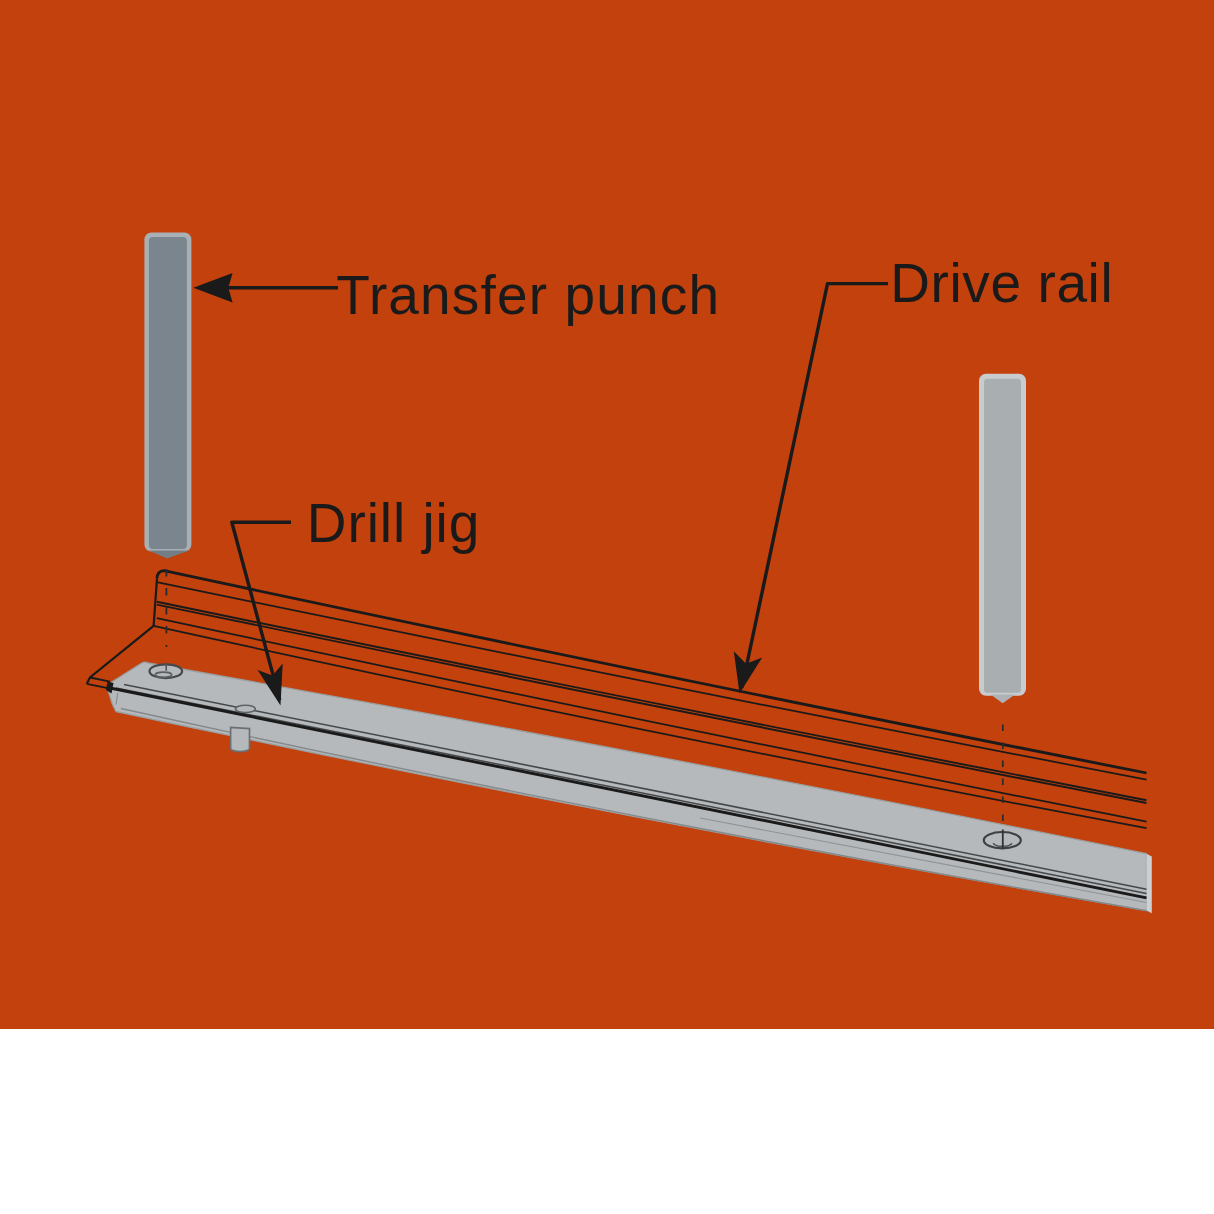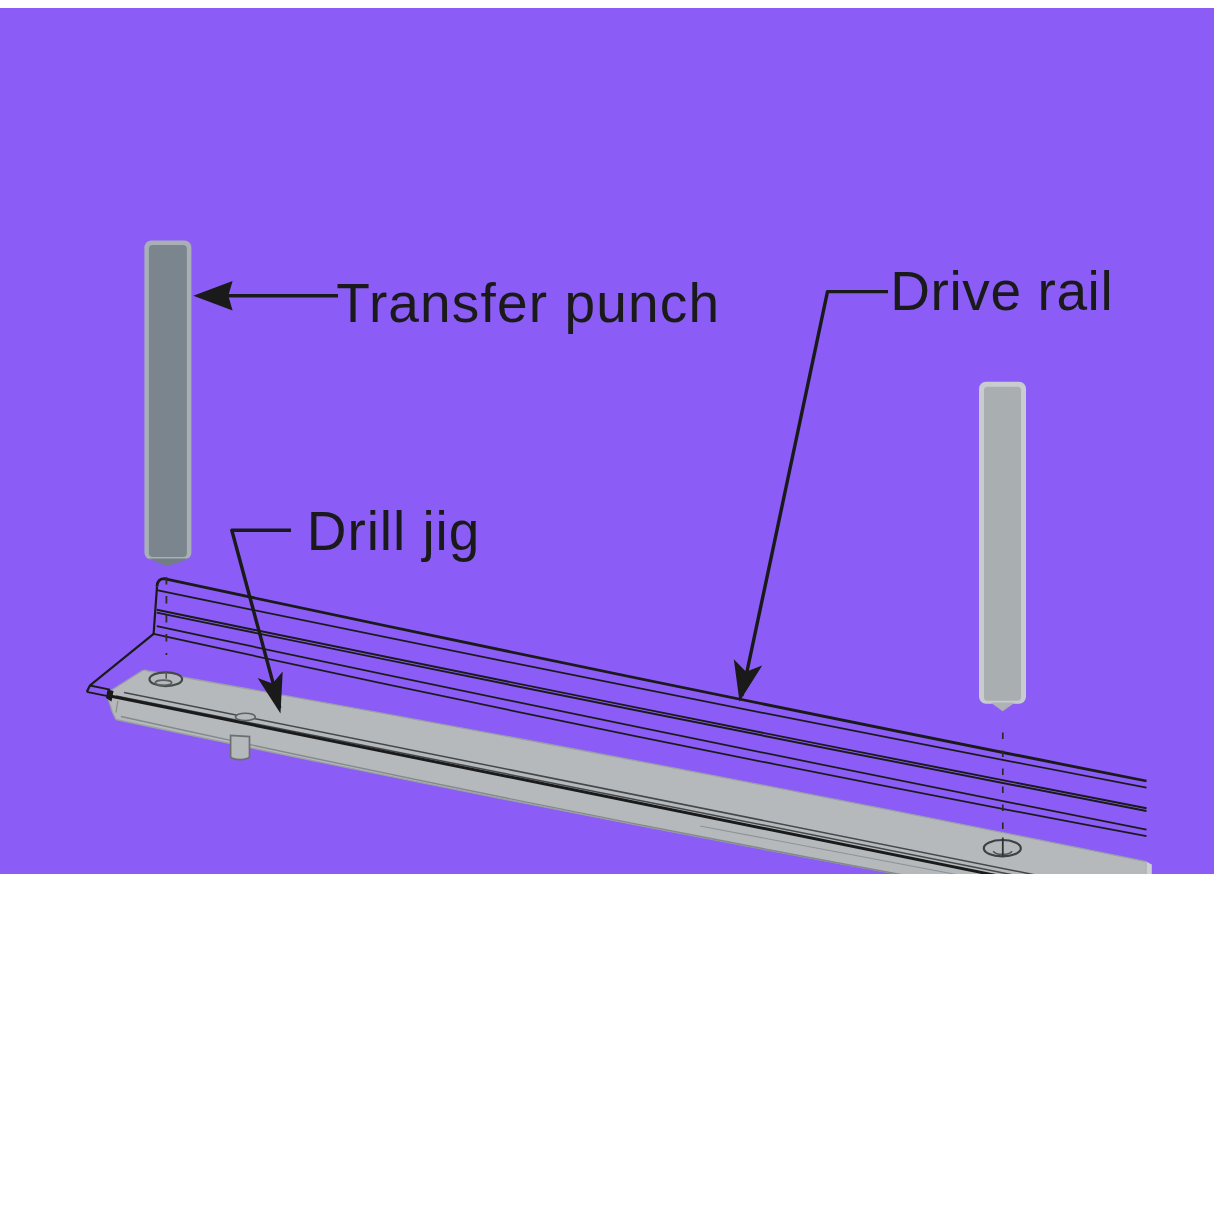--- a/index.html
+++ b/index.html
@@ -1,16 +1,16 @@
 <!DOCTYPE html>
 <html><head>
 <meta charset="utf-8">
 <style>
   html,body{margin:0;padding:0;background:#ffffff;}
-  #page{width:1214px;height:866px;position:relative;background:#8b5cf6;overflow:hidden;margin-top:8px;}
+  #page{width:1214px;height:1029px;position:relative;background:#c2410c;overflow:hidden;}
   svg{position:absolute;top:0;left:0;}
   text{font-family:"Liberation Sans",sans-serif;fill:#1a1a1a;}
 </style>
 </head>
 <body>
 <div id="page">
 <svg width="1214" height="1214" viewBox="0 0 1214 1214">
 
   <path d="M 148,663 Q 647.2,751.3 1146.5,853.7 L 1146.5,910.6 Q 631,821 116,711.5
            Q 113.5,707 112,703 L 108,690 Q 106.5,685.5 110.5,682.8

